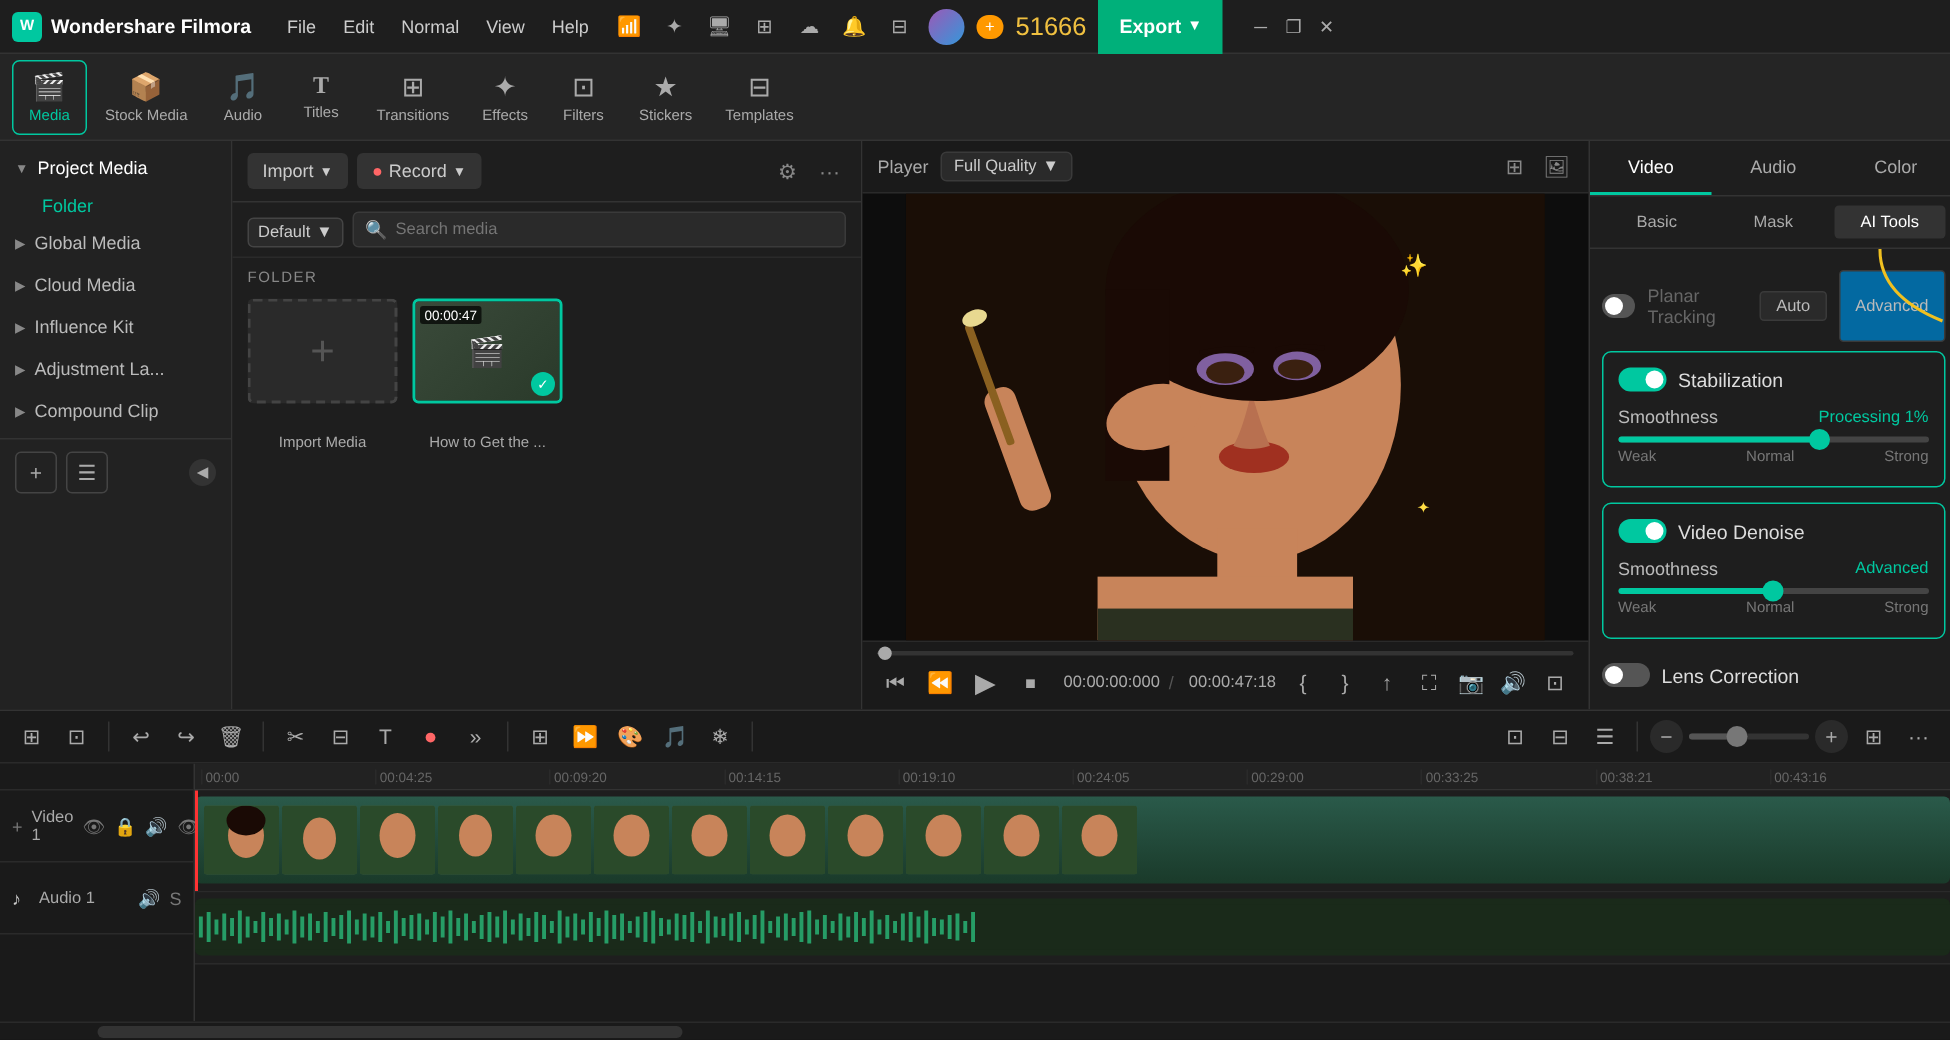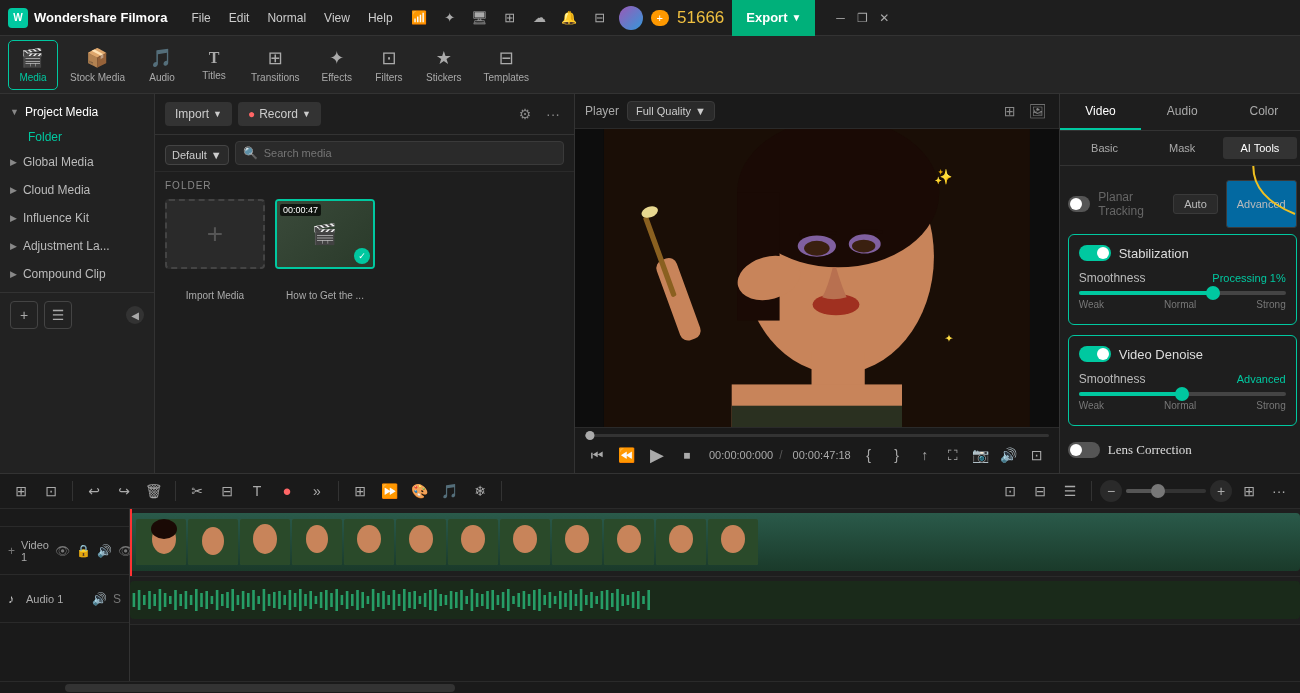--- a/index.html
+++ b/index.html
@@ -118,21 +118,21 @@
     .slider-container { margin-bottom: 4px; }
     .slider-track { width: 100%; height: 4px; background: #444; border-radius: 2px; position: relative; margin: 6px 0 4px; }
     .slider-fill { height: 100%; background: #00c8a0; border-radius: 2px; }
     .slider-thumb { position: absolute; top: -5px; width: 14px; height: 14px; background: #00c8a0; border-radius: 50%; transform: translateX(-50%); cursor: pointer; }
     .slider-labels { display: flex; justify-content: space-between; color: #777; font-size: 10px; }
     
     .ai-enhancer-row { display: flex; align-items: center; gap: 8px; padding: 6px 0; }
     .ai-label { color: #bbb; font-size: 12px; }
     .info-icon { color: #666; font-size: 11px; cursor: pointer; }
     
-    .lens-section { margin-top: 16px; font-family: Liberation Serif, serif; }
+    .lens-section { margin-top: 16px; }
     .lens-toggle-row { display: flex; align-items: center; gap: 8px; margin-bottom: 8px; }
 
     
     .planar-row { display: flex; align-items: center; gap: 8px; padding: 6px 0; color: #888; font-size: 12px; }
     .btn-auto { background: #2a2a2a; border: 1px solid #3a3a3a; color: #bbb; border-radius: 3px; padding: 3px 10px; font-size: 11px; cursor: pointer; }
     .btn-advanced { background: #0369a1; border: 1px solid #3a3a3a; color: #bbb; border-radius: 3px; padding: 17px 10px; font-size: 11px; cursor: pointer; }
 
     
     #timeline { height: 220px; background: #1a1a1a; border-top: 1px solid #333; flex-shrink: 0; display: flex; flex-direction: column; }
     #timeline-toolbar { display: flex; align-items: center; gap: 4px; padding: 4px 8px; border-bottom: 1px solid #2a2a2a; flex-shrink: 0; }
@@ -566,20 +566,34 @@
       </div>
       <div class="track-label-row">
         <div style="width:12px;">♪</div>
         <span class="track-name">Audio 1</span>
         <div class="track-icon">🔊</div>
         <div class="track-icon">S</div>
       </div>
     </div>
 
     <div id="track-content">
+      <div id="time-ruler">
+        <div class="ruler-marks">
+          <div class="ruler-mark">00:00</div>
+          <div class="ruler-mark">00:04:25</div>
+          <div class="ruler-mark">00:09:20</div>
+          <div class="ruler-mark">00:14:15</div>
+          <div class="ruler-mark">00:19:10</div>
+          <div class="ruler-mark">00:24:05</div>
+          <div class="ruler-mark">00:29:00</div>
+          <div class="ruler-mark">00:33:25</div>
+          <div class="ruler-mark">00:38:21</div>
+          <div class="ruler-mark">00:43:16</div>
+        </div>
+      </div>
       <div class="video-track" style="position:relative;">
         <div class="time-indicator"></div>
         <div class="video-clip">
 
           <div style="display:flex;gap:2px;height:50px;align-items:center;overflow:hidden;width:100%;">
             <div style="min-width:50px;height:46px;background:#3a5a3a;border-radius:2px;overflow:hidden;flex-shrink:0;">
               <svg viewBox="0 0 50 46" width="50" height="46">
                   <rect fill="#2a4a2a" width="50" height="46"></rect>
                   <ellipse cx="28" cy="20" rx="12" ry="15" fill="#c8845a"></ellipse>
                   <ellipse cx="28" cy="10" rx="13" ry="10" fill="#1a0a05"></ellipse>

